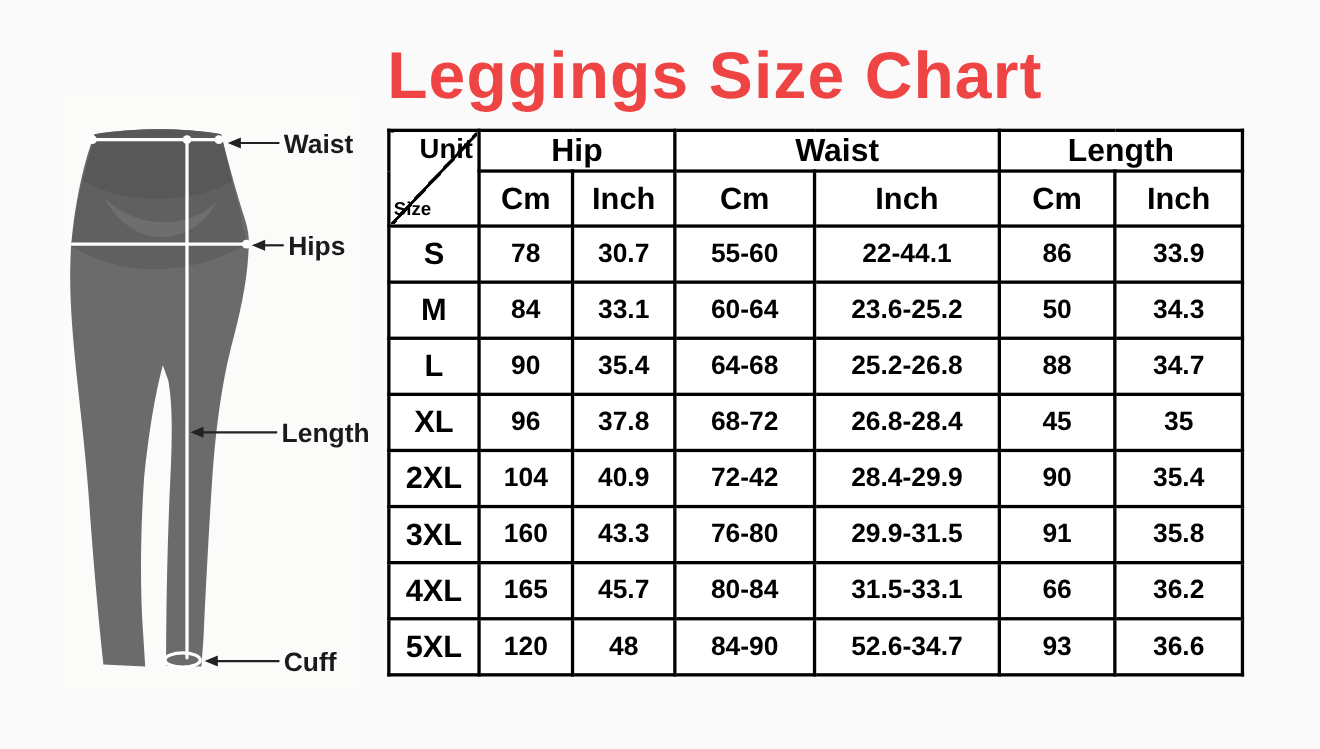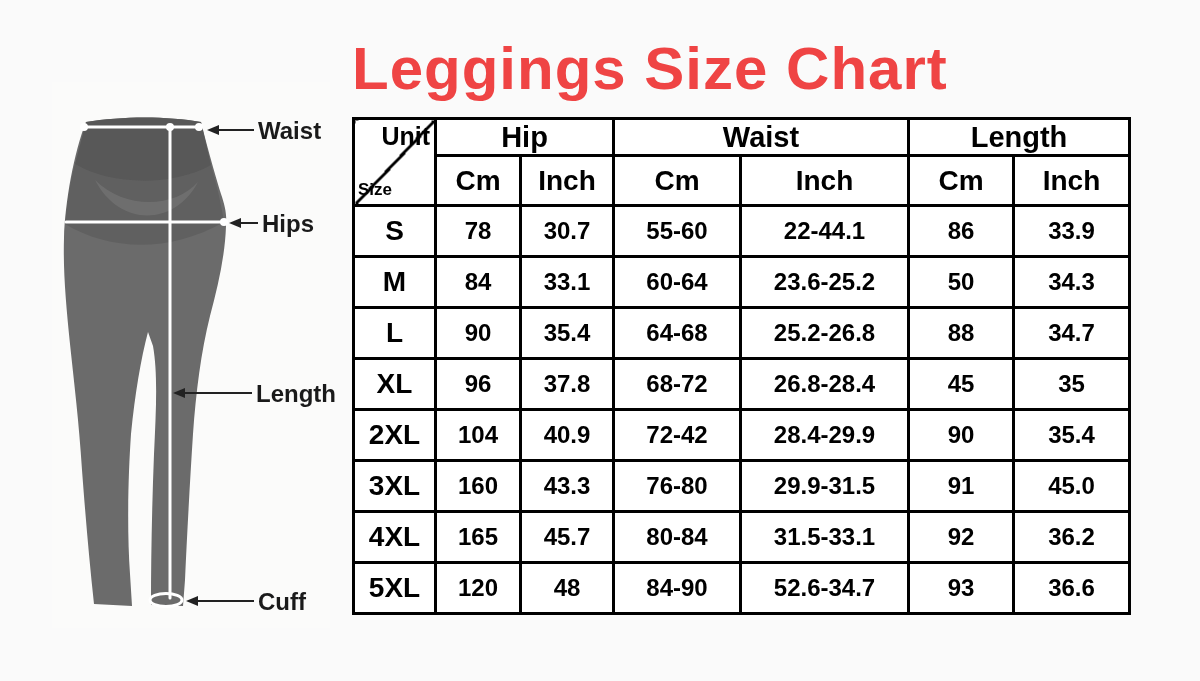--- a/index.html
+++ b/index.html
@@ -253,29 +253,29 @@
       <td>90</td>
       <td>35.4</td>
     </tr>
     <tr>
       <th>3XL</th>
       <td>160</td>
       <td>43.3</td>
       <td>76-80</td>
       <td>29.9-31.5</td>
       <td>91</td>
-      <td>45.0</td>
+      <td>35.8</td>
     </tr>
     <tr>
       <th>4XL</th>
       <td>165</td>
       <td>45.7</td>
       <td>80-84</td>
       <td>31.5-33.1</td>
-      <td>92</td>
+      <td>66</td>
       <td>36.2</td>
     </tr>
     <tr>
       <th>5XL</th>
       <td>120</td>
       <td>48</td>
       <td>84-90</td>
       <td>52.6-34.7</td>
       <td>93</td>
       <td>36.6</td>

